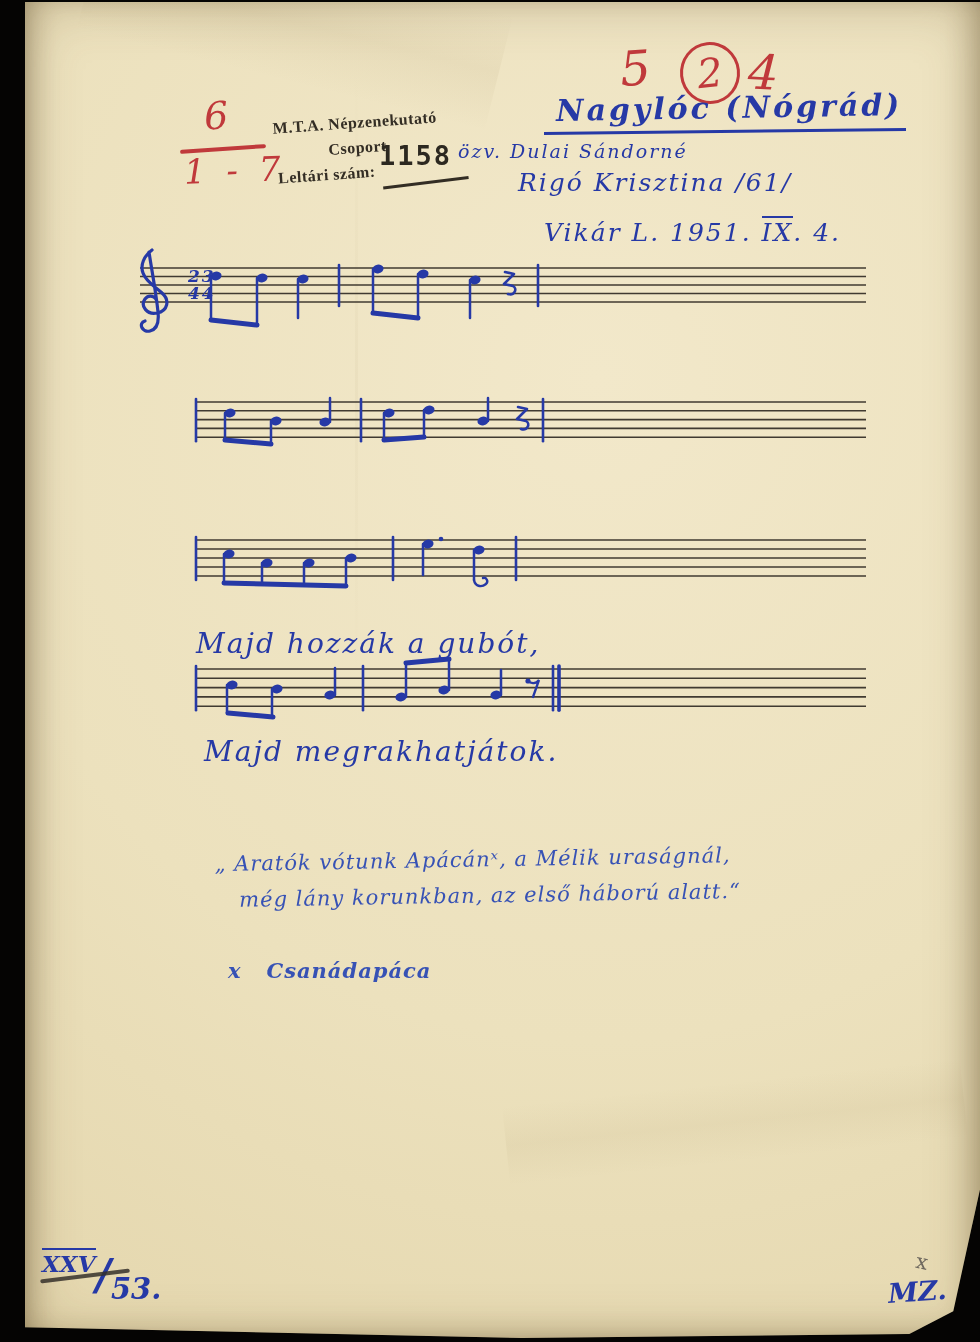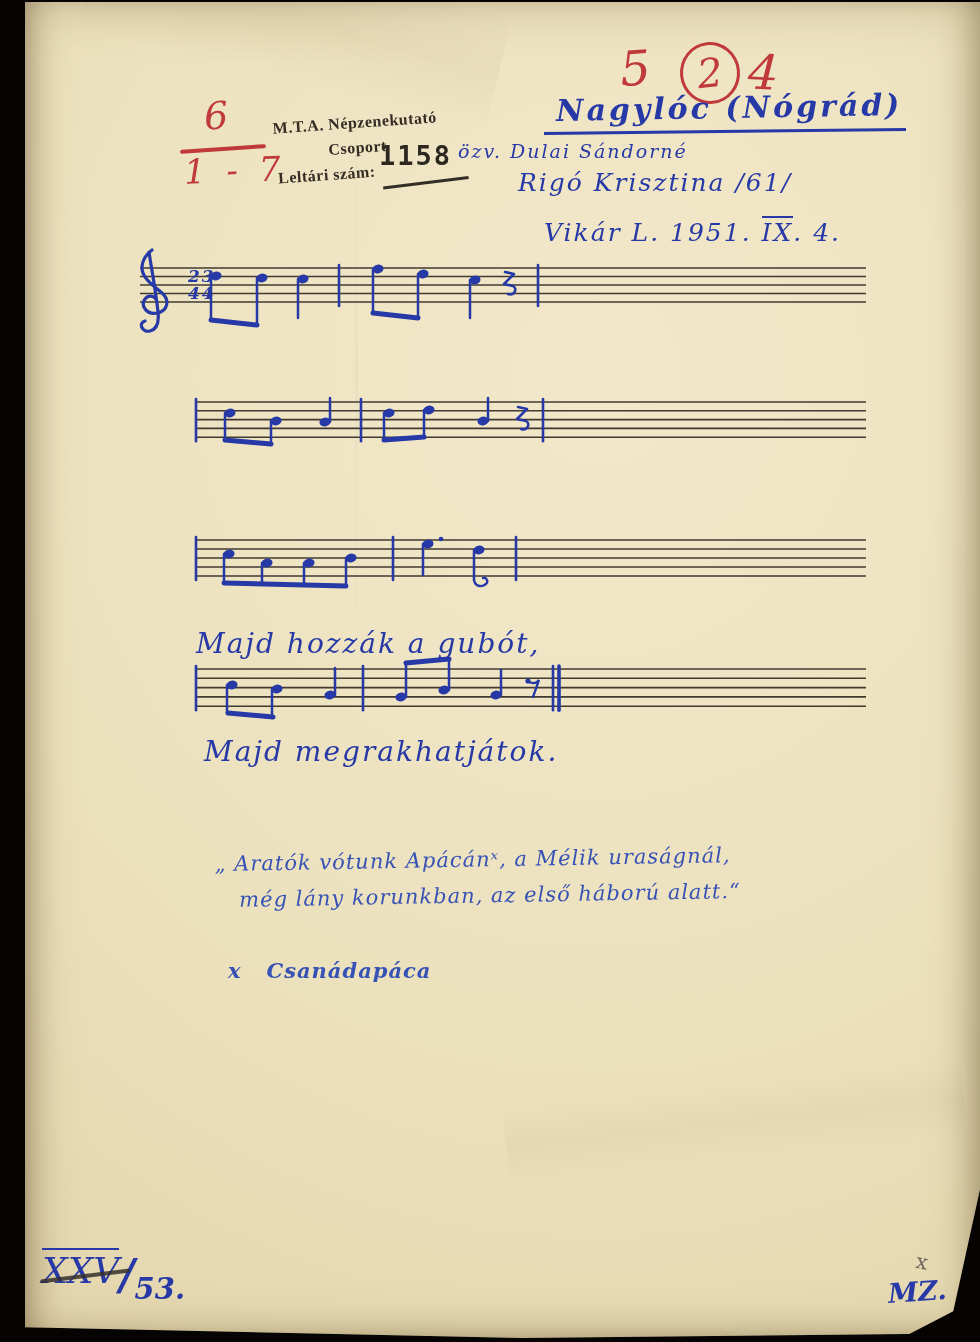--- a/index.html
+++ b/index.html
@@ -156,19 +156,19 @@
   <div class="abs hw lyric" style="left:196px;top:600px;margin-top:27px;">Majd hozzák a gubót,</div>
   <div class="abs hw lyric" style="left:204px;top:735px;">Majd megrakhatjátok.</div>
 
   <div class="abs" style="left:215px;top:852px;transform:rotate(-1deg);">
     <div class="hw quote abs" style="left:0;top:0;">„ Aratók vótunk Apácánˣ, a Mélik uraságnál,</div>
     <div class="hw quote abs" style="left:24px;top:36px;">még lány korunkban, az első háború alatt.“</div>
   </div>
   <div class="abs hw quote" style="left:228px;top:958px;font-weight:bold;">x   Csanádapáca</div>
 
   <div class="abs" style="left:42px;top:1248px;display:flex;align-items:flex-start;">
-    <span class="hw overline-span" style="font-size:36px;font-weight:400;">XXV</span><span class="hw" style="font-size:42px;font-weight:700;margin-top:2px;">/</span><span class="hw" style="font-size:29px;font-weight:700;margin-top:24px;">53.</span>
+    <span class="hw overline-span" style="font-size:23px;font-weight:700;">XXV</span><span class="hw" style="font-size:42px;font-weight:700;margin-top:2px;">/</span><span class="hw" style="font-size:29px;font-weight:700;margin-top:24px;">53.</span>
   </div>
   <div class="abs" style="left:40px;top:1274px;width:90px;height:3.5px;background:#35302a;opacity:.85;transform:rotate(-7deg);border-radius:2px;"></div>
 
   <div class="abs" style="left:916px;top:1250px;font-size:21px;color:#6e685e;transform:rotate(12deg);font-family:'DejaVu Serif',serif;">x</div>
   <div class="abs hw" style="left:888px;top:1276px;font-size:27px;font-weight:700;transform:rotate(-4deg);">MZ.</div>
 </div>
 
 </body></html>

